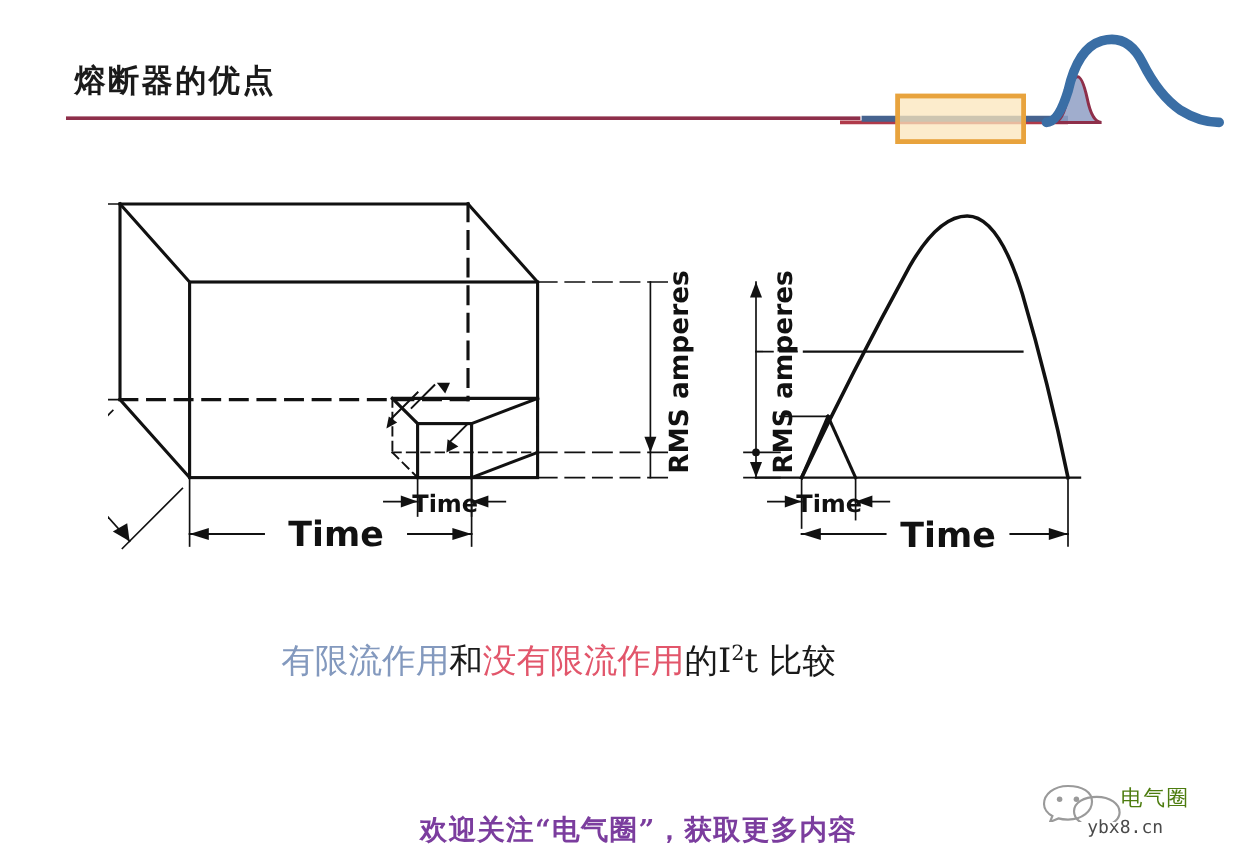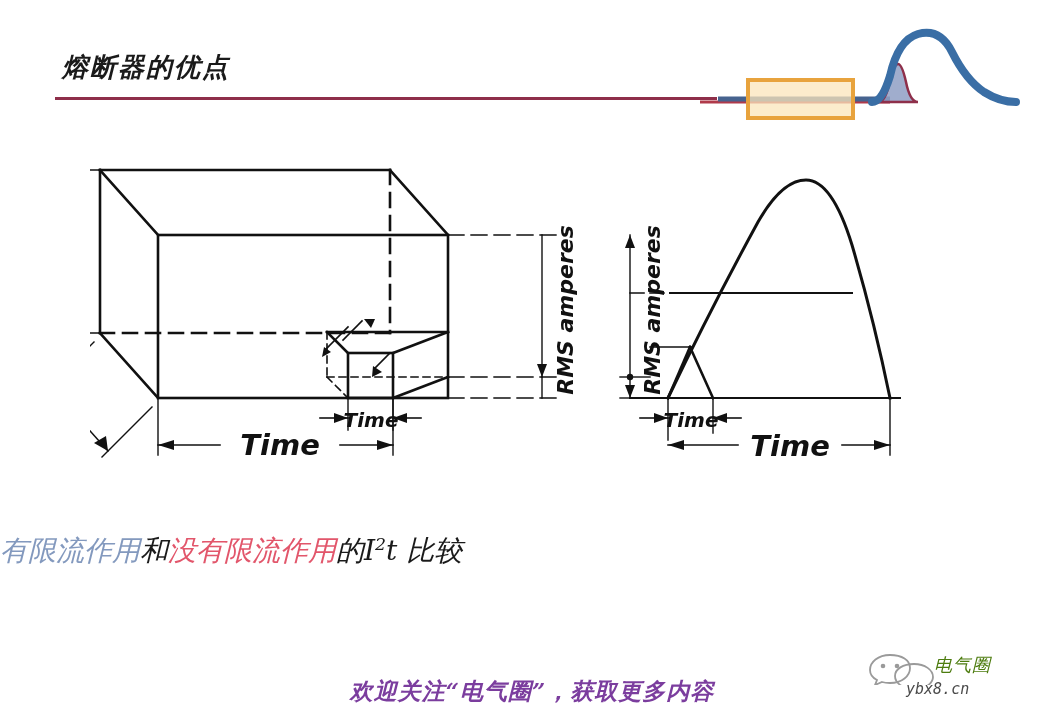--- a/index.html
+++ b/index.html
@@ -10,21 +10,20 @@
   }
   body {
     font-family: "Liberation Sans", sans-serif;
   }
   #slide {
     position: relative;
     width: 1040px;
     height: 720px;
     background: #ffffff;
     overflow: hidden;
-    font-style: italic;
   }
   
   #header-title {
     position: absolute;
     left: 62px;
     top: 50px;
     font-family: "DejaVu Serif", "Liberation Serif", serif;
     font-size: 26px;
     font-weight: 700;
     color: #1a1a1a;
@@ -54,25 +53,26 @@
     top: 150px;
     width: 880px;
     height: 340px;
   }
   
   #caption {
     position: absolute;
     left: 0;
     top: 533px;
     width: 867px;
-    text-align: left;
+    text-align: center;
     font-family: "DejaVu Serif", "Liberation Serif", serif;
     font-size: 28px;
     line-height: 1.25;
     white-space: nowrap;
+    padding-left: 32px;
   }
   #caption .seg-limited   { color: #8399be; }
   #caption .seg-plain     { color: #1a1a1a; }
   #caption .seg-unlimited { color: #e2566b; }
   #caption sup { font-size: 0.62em; vertical-align: super; }
   
   #footer-promo {
     position: absolute;
     left: 12px;
     top: 676px;

